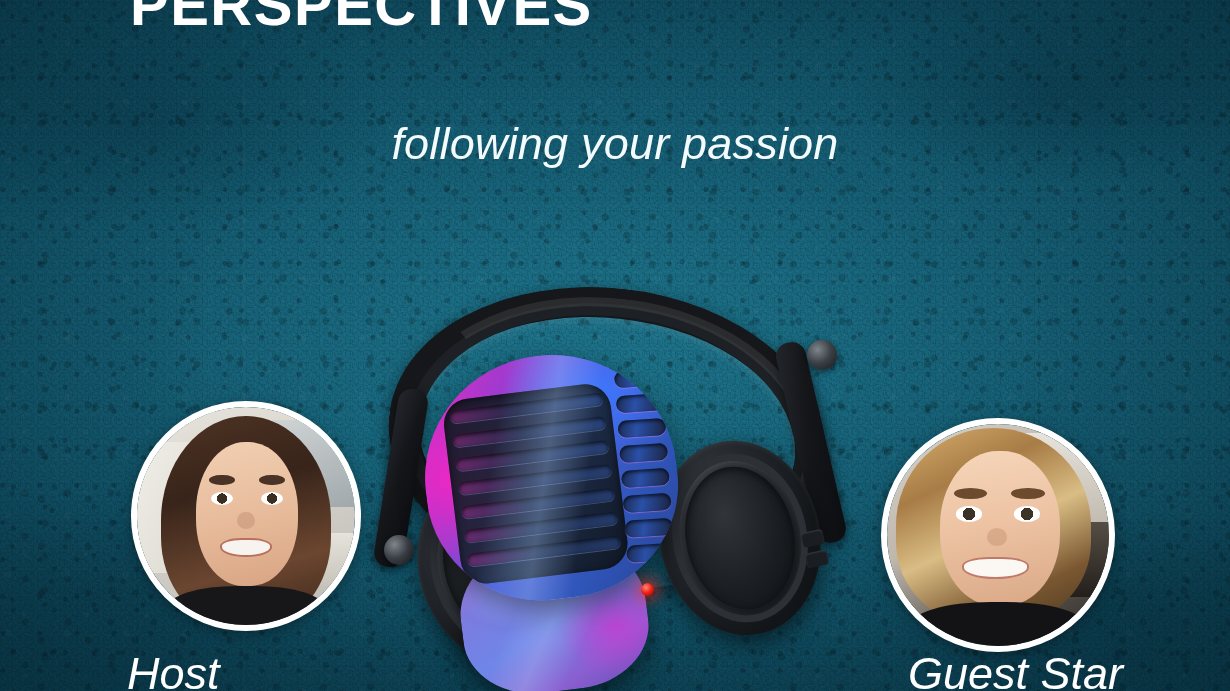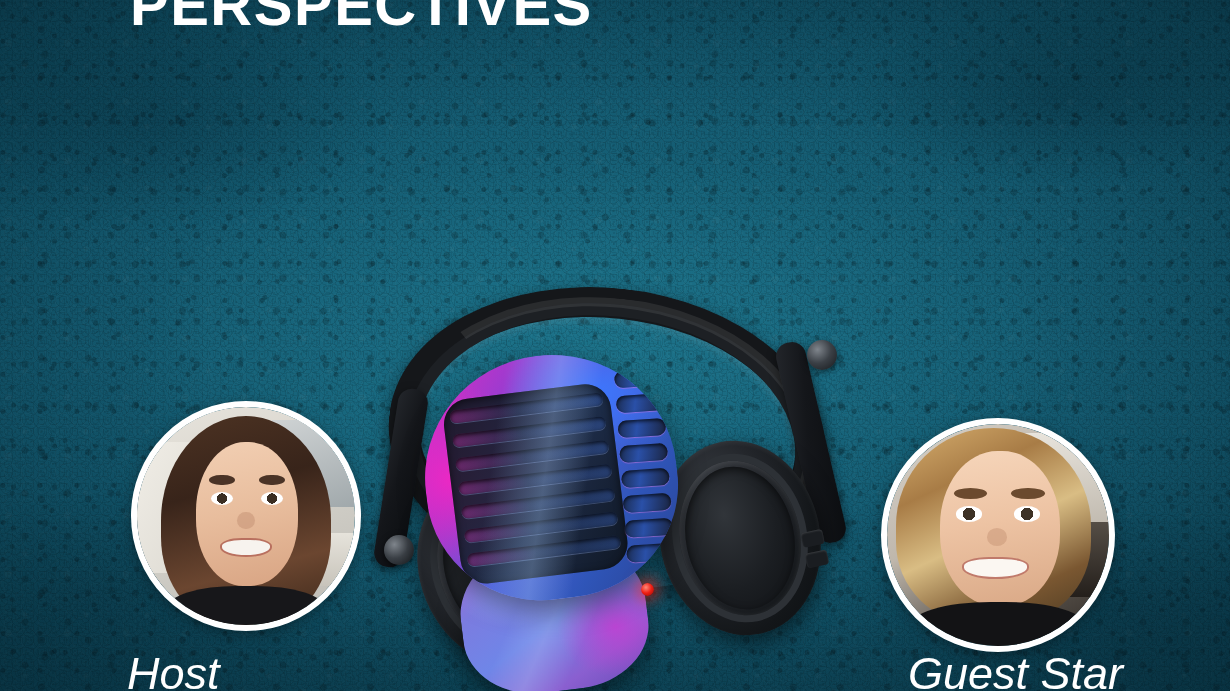--- a/index.html
+++ b/index.html
@@ -281,20 +281,21 @@
 
   <div class="bg"></div>
   <div class="bg-blotch"></div>
   <div class="bg-noise"></div>
   <div class="bg-noise2"></div>
   <div class="bg-vignette"></div>
 
   <div class="show-title">PERSPECTIVES</div>
 
   <div class="episode-title">
+    <span class="ln2">following your passion</span>
   </div>
 
   <div class="headphones">
     <div class="hp-band"></div>
     <div class="hp-band-pad"></div>
     <div class="hp-band-hl"></div>
     <div class="hp-arm hp-arm-l"></div>
     <div class="hp-arm hp-arm-r"></div>
     <div class="hp-hinge hp-hinge-l"></div>
     <div class="hp-hinge hp-hinge-r"></div>

